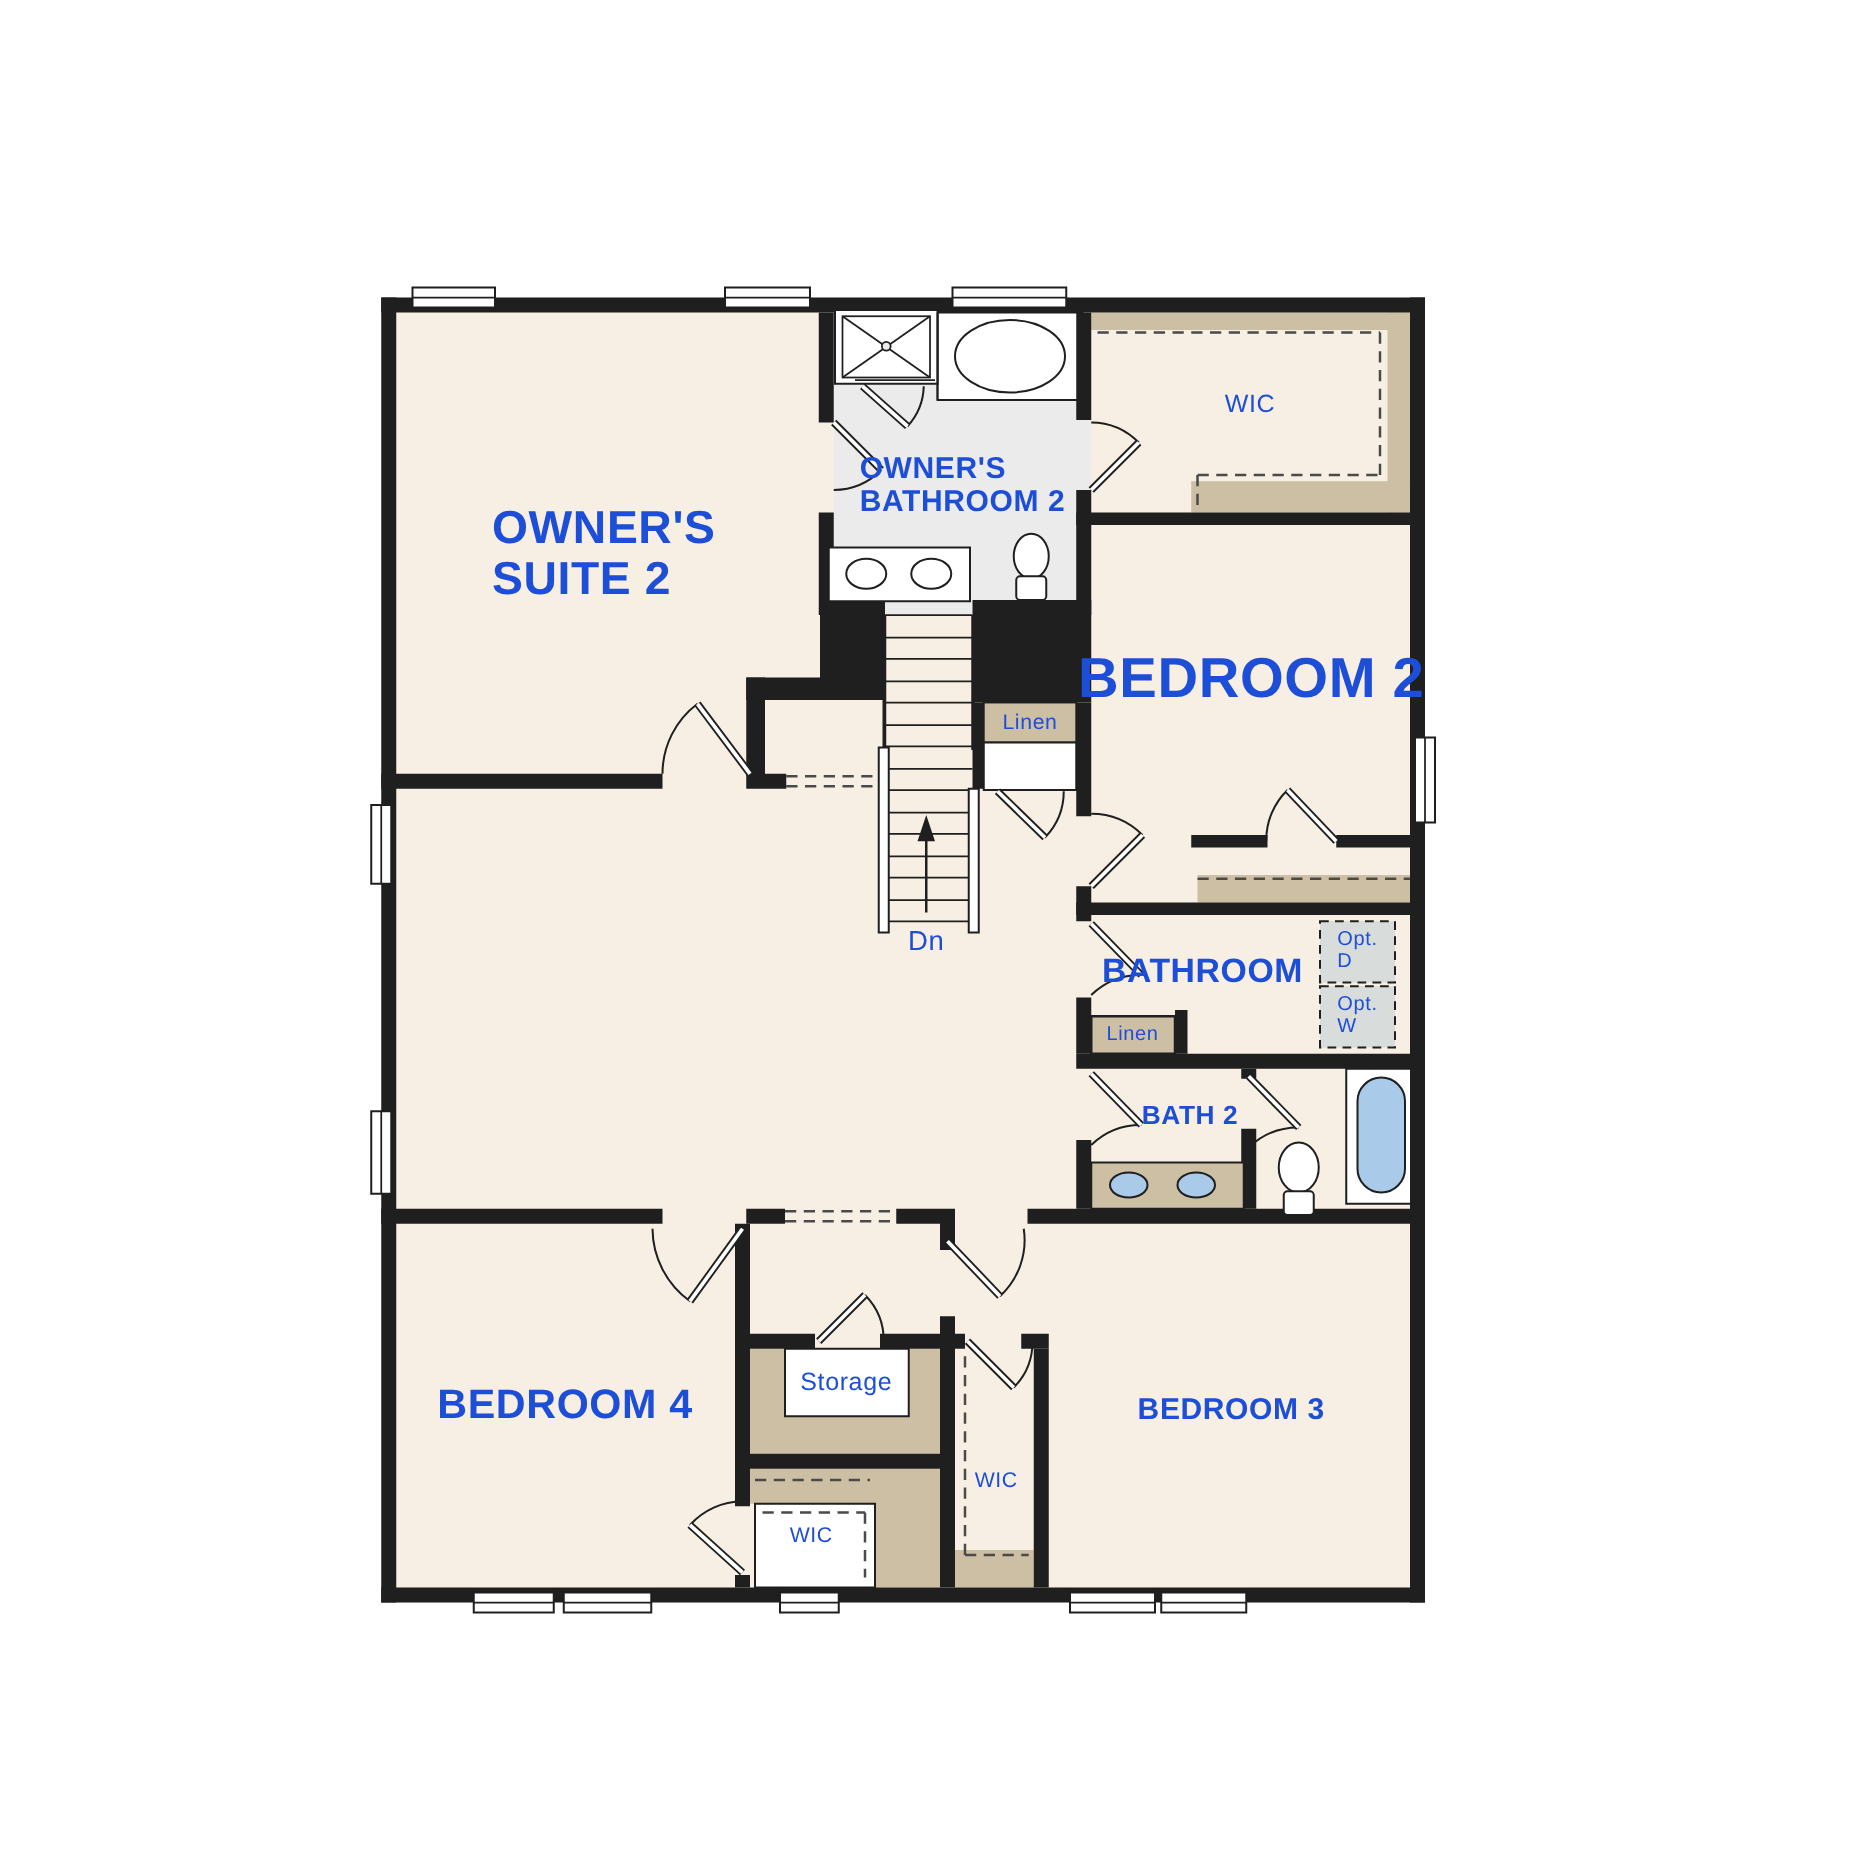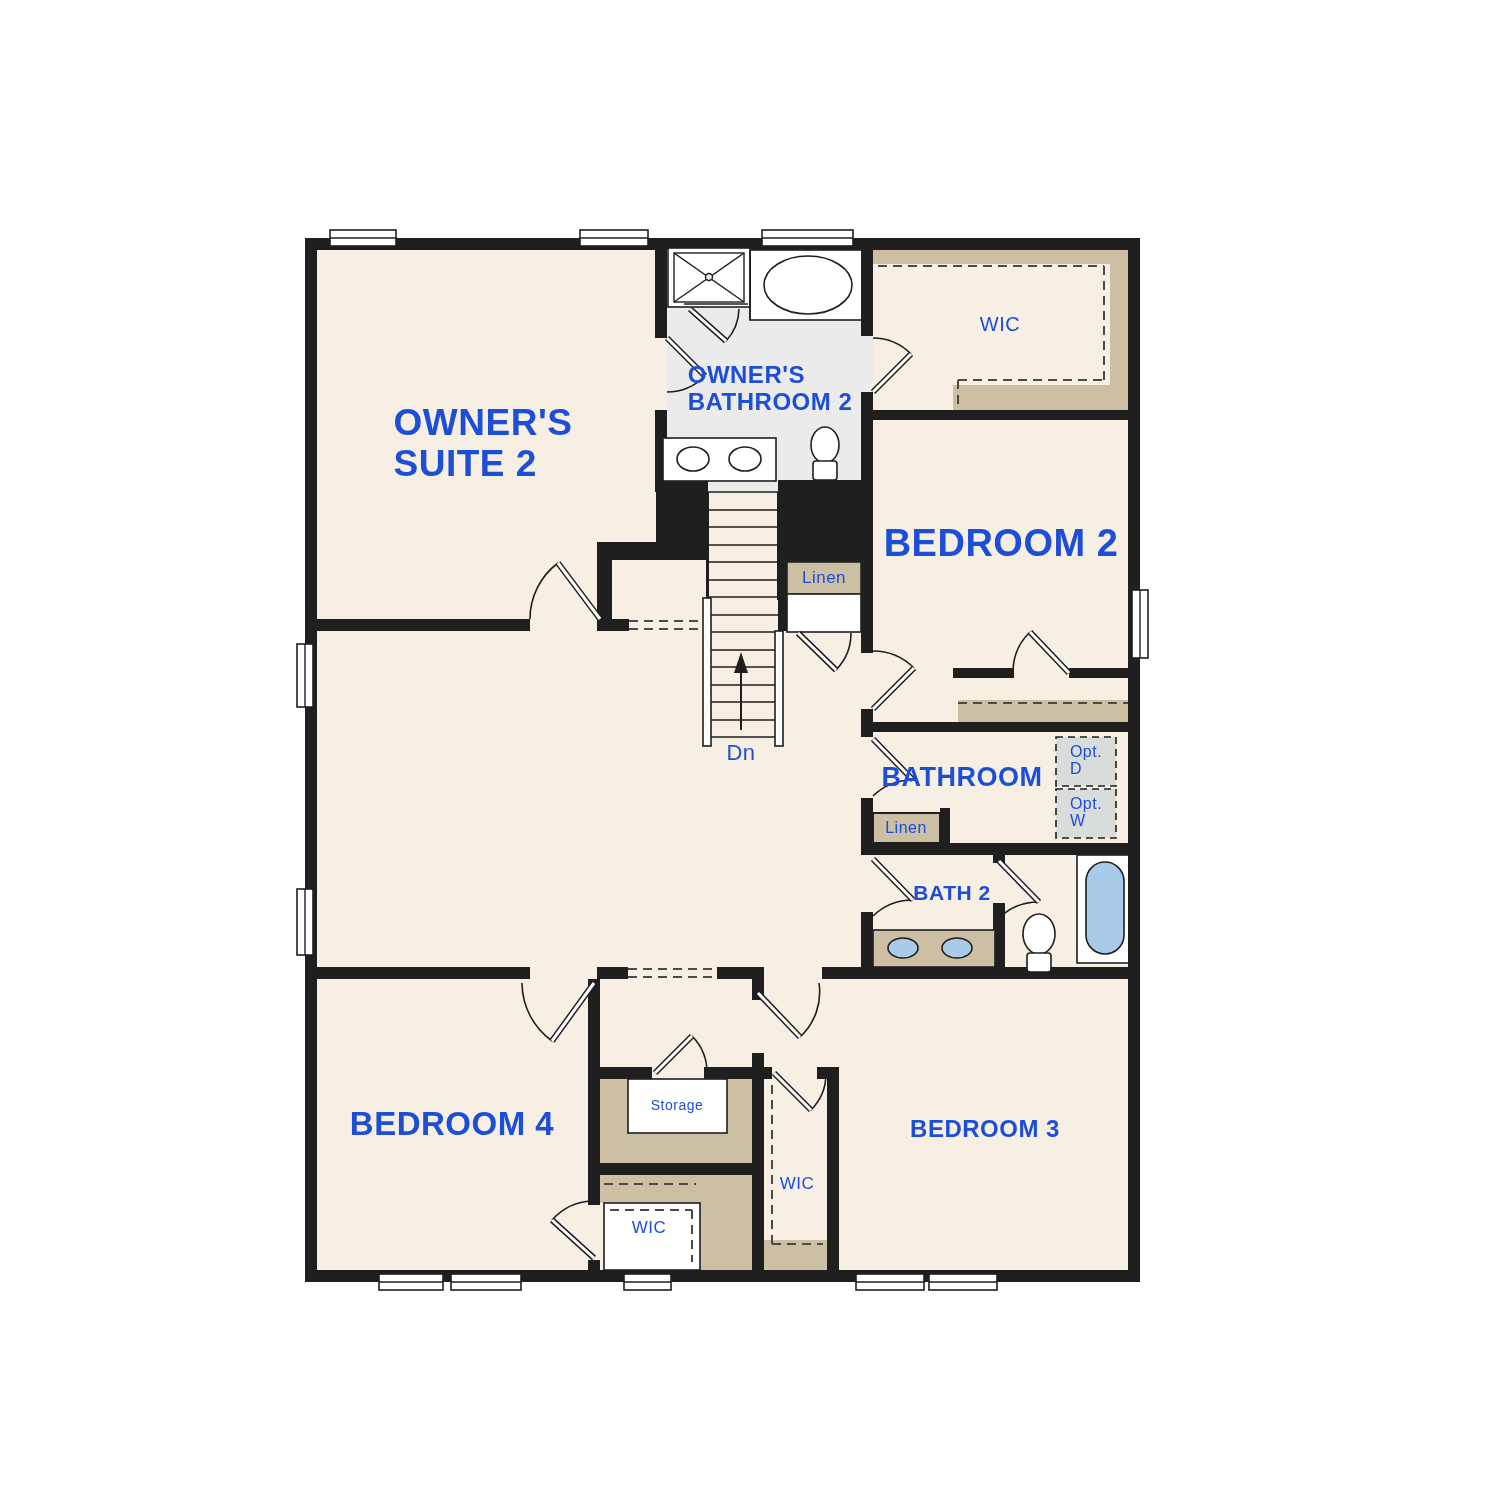--- a/index.html
+++ b/index.html
@@ -302,28 +302,28 @@
     <line x1="741" y1="730" x2="741" y2="670" stroke="#1f1f1f" stroke-width="2"></line>
     <polygon points="741,652 734,673 748,673" fill="#1f1f1f"></polygon>
   </g>
 </svg>
 
   <div class="lbl b" style="left:483px;top:443px;font-size:37px;">OWNER'S
 SUITE 2</div>
   <div class="lbl b" style="left:770px;top:389px;font-size:24px;">OWNER'S
 BATHROOM 2</div>
   <div class="lbl" style="left:1000px;top:324px;font-size:20px;">WIC</div>
-  <div class="lbl b" style="left:1001px;top:543px;font-size:38px;">BEDROOM 2</div>
+  <div class="lbl b" style="left:1001px;top:543px;font-size:45px;">BEDROOM 2</div>
   <div class="lbl" style="left:824px;top:578px;font-size:17px;">Linen</div>
   <div class="lbl b" style="left:962px;top:777px;font-size:27px;">BATHROOM</div>
   <div class="lbl" style="left:1086px;top:761px;font-size:16px;line-height:1.05;">Opt.
 D</div>
   <div class="lbl" style="left:1086px;top:813px;font-size:16px;line-height:1.05;">Opt.
 W</div>
   <div class="lbl" style="left:906px;top:828px;font-size:16px;">Linen</div>
   <div class="lbl b" style="left:952px;top:893px;font-size:21px;">BATH 2</div>
   <div class="lbl" style="left:741px;top:753px;font-size:22px;">Dn</div>
   <div class="lbl b" style="left:452px;top:1124px;font-size:33px;">BEDROOM 4</div>
-  <div class="lbl" style="left:677px;top:1106px;font-size:14px;">Storage</div>
+  <div class="lbl" style="left:677px;top:1106px;font-size:20px;">Storage</div>
   <div class="lbl" style="left:649px;top:1228px;font-size:17px;">WIC</div>
   <div class="lbl" style="left:797px;top:1184px;font-size:17px;">WIC</div>
   <div class="lbl b" style="left:985px;top:1129px;font-size:24px;">BEDROOM 3</div>
 </div>
 
 </body></html>

